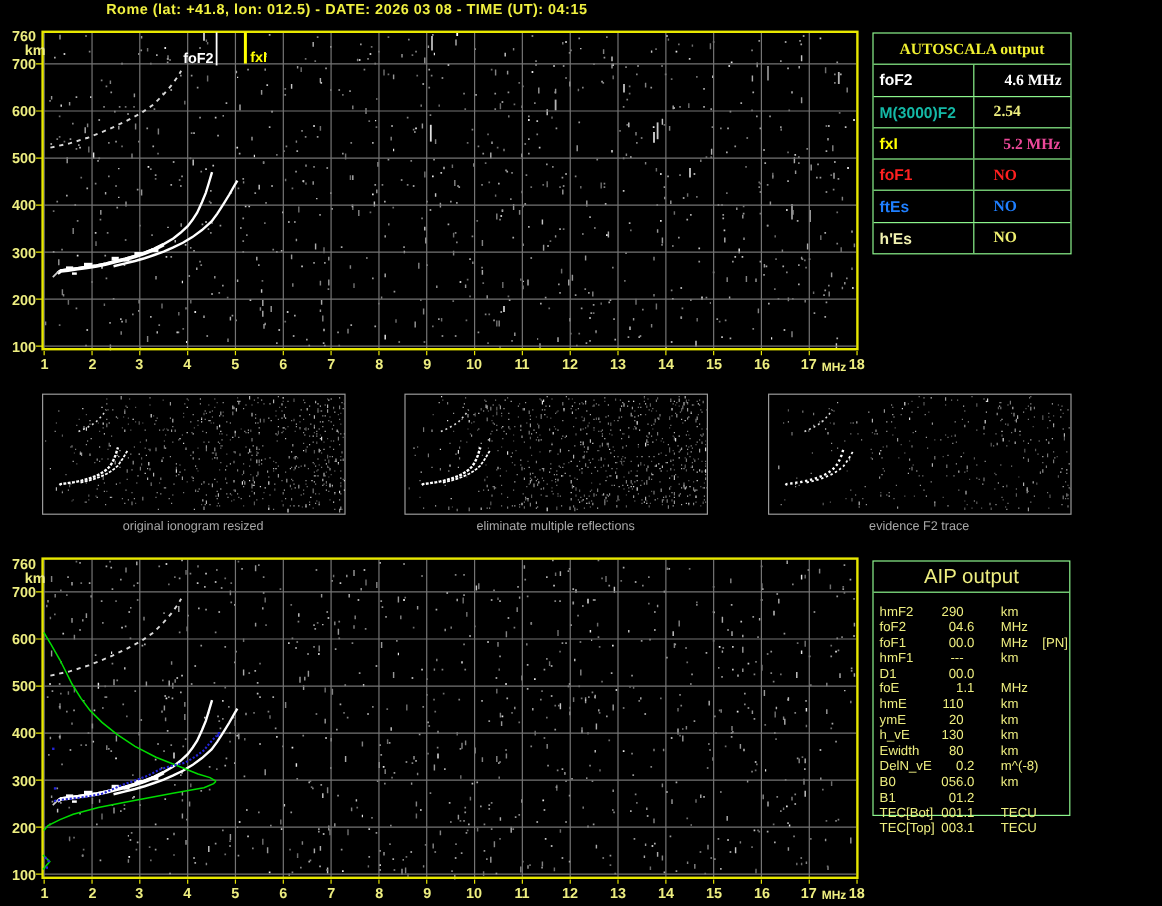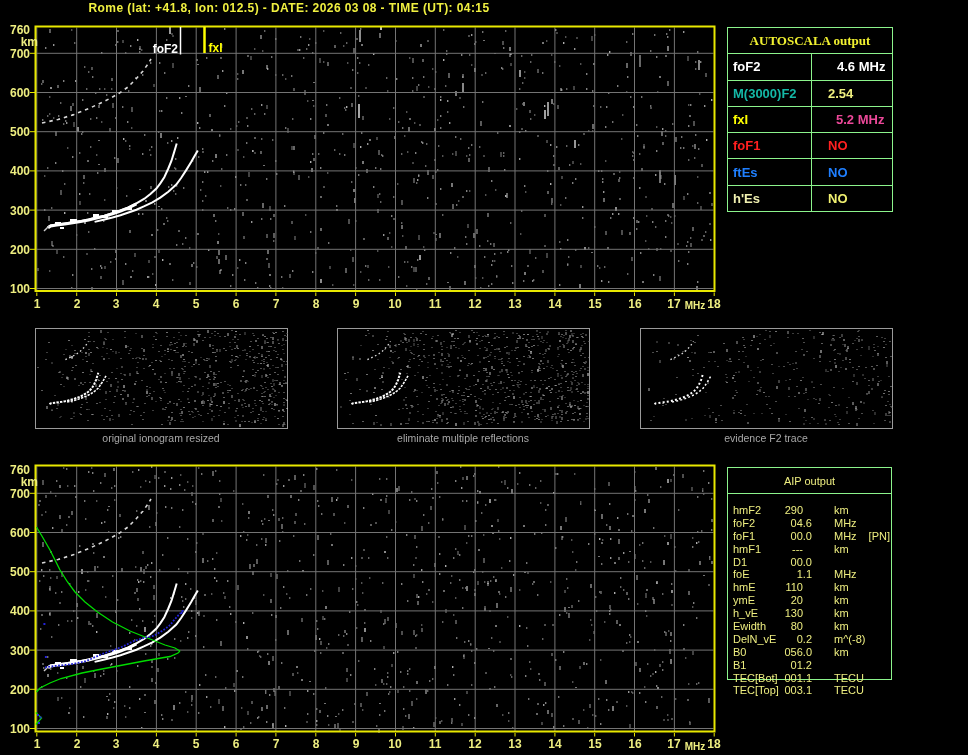--- a/index.html
+++ b/index.html
@@ -9,23 +9,23 @@
 .mk{font-size:12px;font-weight:bold;}
 .ttl{fill:#f0f040;font-size:12px;font-weight:bold;letter-spacing:0.42px;}
 .cap{fill:#a8a8a8;font-size:10.5px;}
 #autot{position:absolute;left:727px;top:27px;width:164px;border:1px solid #8cf48c;}
 .arow{position:relative;height:25.3px;border-top:1px solid #8cf48c;display:flex;align-items:center;
   font-size:13px;font-weight:bold;}
 .arow:first-child{border-top:none;font-family:Liberation Serif, serif;}
 .ahead{justify-content:center;}
 .alab{display:inline-block;width:78px;padding-left:5px;border-right:1px solid #8cf48c;
   align-self:stretch;display:flex;align-items:center;}
-.aval{display:inline-block;}
+.aval{display:inline-block;font-family:Liberation Serif, serif;}
 #aipbox{position:absolute;left:727px;top:467px;width:163px;height:211px;border:1px solid #8cf48c;}
-#aiphead{height:25px;border-bottom:1px solid #8cf48c;color:#eeee80;font-size:11px;
+#aiphead{height:25px;border-bottom:1px solid #8cf48c;color:#eeee80;font-size:17px;
   display:flex;align-items:center;justify-content:center;}
 #aiptext{position:absolute;left:727px;top:504px;width:170px;color:#eeee80;font-size:11px;}
 .aline{height:12.9px;line-height:12.9px;white-space:nowrap;}
 .al{display:inline-block;width:45px;padding-left:6px;}
 .av{display:inline-block;width:34px;text-align:right;}
 .au{display:inline-block;padding-left:22px;}
 </style></head><body>
 <div id="page">
 <svg width="968" height="755" viewBox="0 0 968 755" style="position:absolute;left:0;top:0">
       <rect width="968" height="755" fill="#000"></rect>

